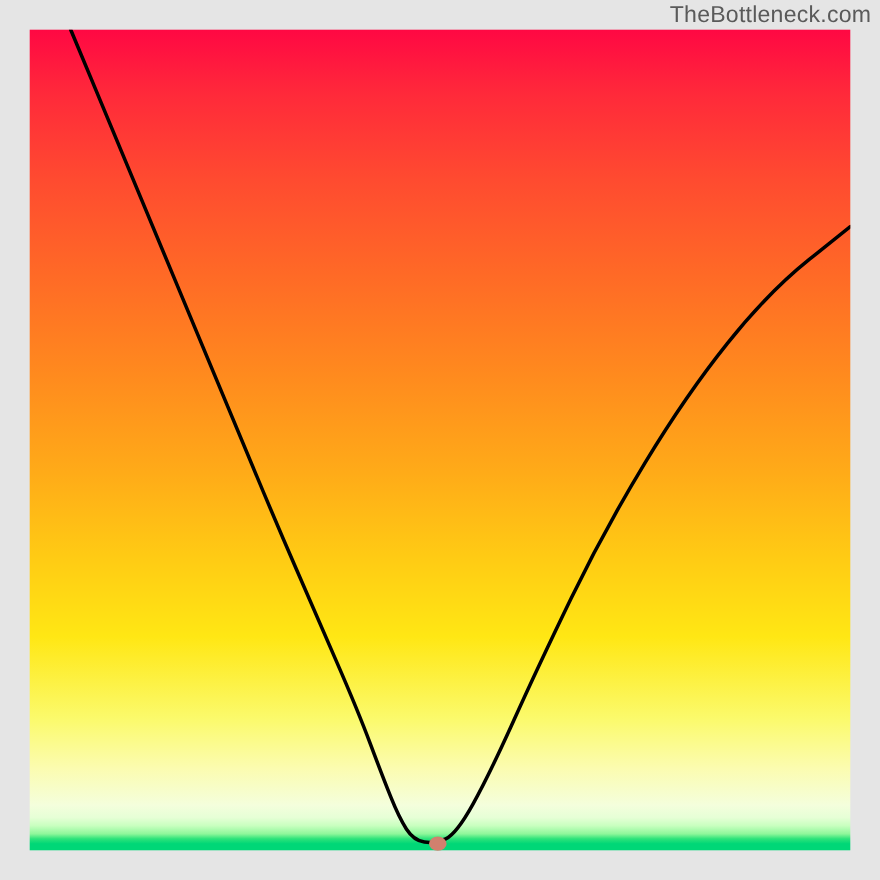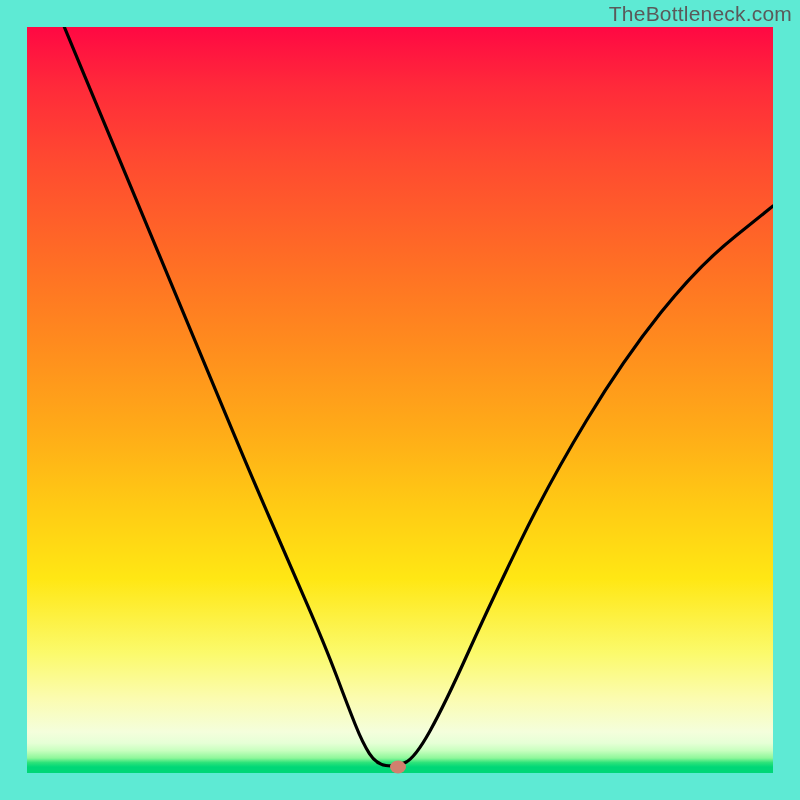--- a/index.html
+++ b/index.html
@@ -8,21 +8,21 @@
     width: 800px;
     height: 800px;
     overflow: hidden;
     background: #000;
     font-family: Arial, Helvetica, sans-serif;
   }
   .frame {
     position: relative;
     width: 800px;
     height: 800px;
-    background: #5eead4;
+    background: #e5e5e5;
   }
   .plot-area {
     position: absolute;
     left: 27px;
     top: 27px;
     width: 746px;
     height: 746px;
     
     background: linear-gradient(
       to bottom,

